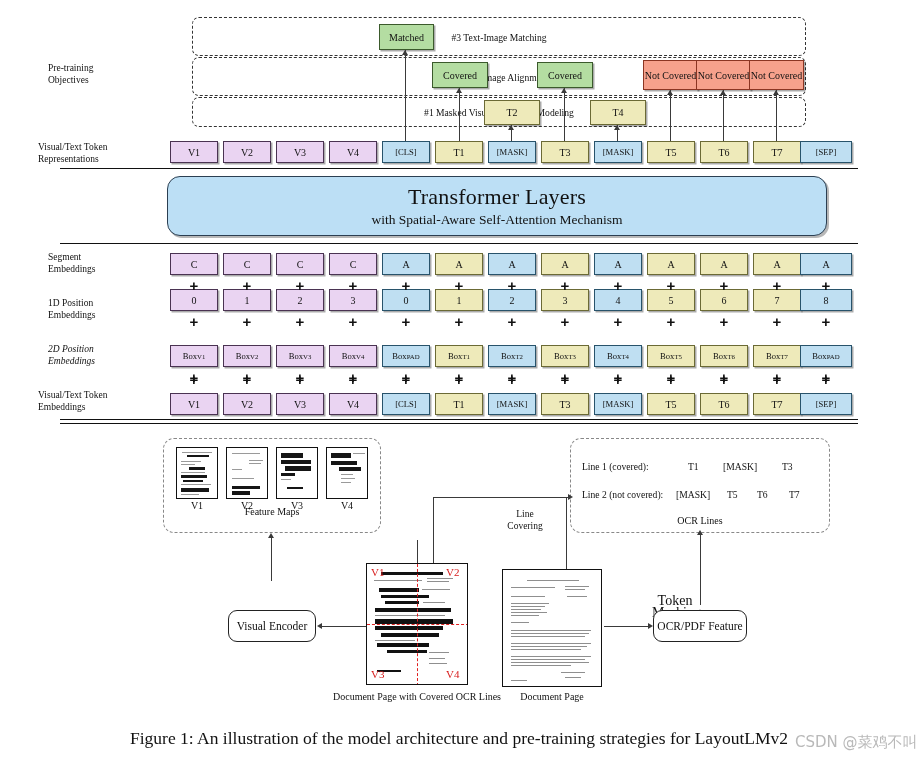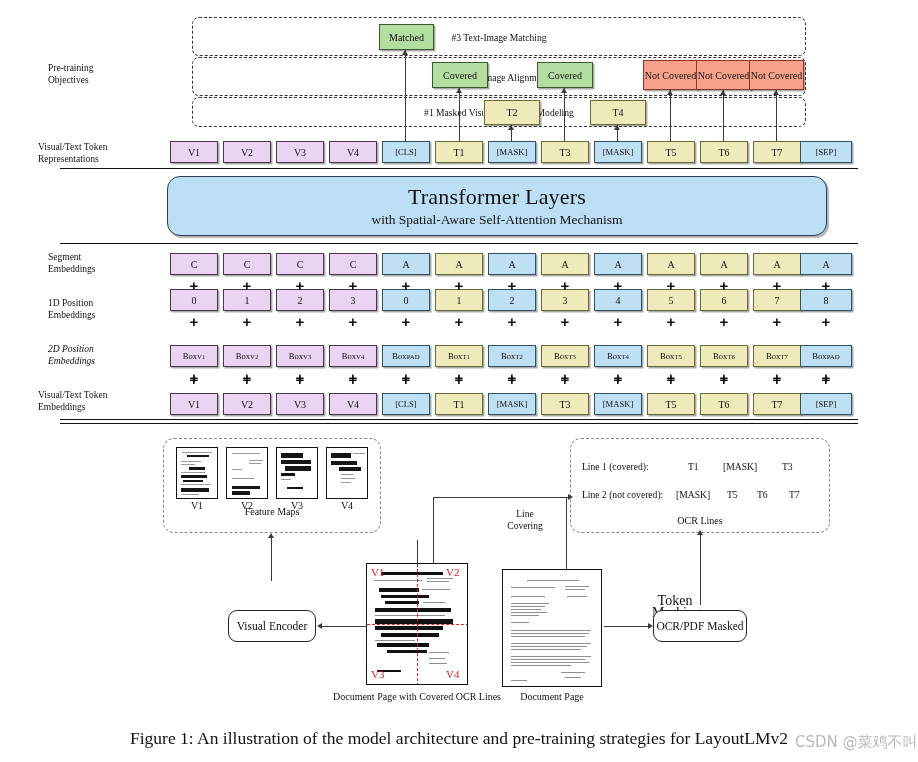--- a/index.html
+++ b/index.html
@@ -600,19 +600,19 @@
     <div class="ln" style="left:58px; top:102px; width:24px; height:1px;"></div>
     <div class="ln" style="left:62px; top:107px; width:16px; height:1px;"></div>
     <div class="ln" style="left:8px; top:110px; width:16px; height:1px;"></div>
   </div>
   <div class="ctr-lbl" style="left:502px; top:691px; width:100px; font-size:10px;">Document Page</div>
 
   <div class="hline" style="left:604px; top:626px; width:46px;"></div>
   <div class="arrowright" style="left:648px; top:623px;"></div>
 
   <div class="procbox" style="left:653px; top:610px; width:94px; height:32px;">
-    <span>OCR/PDF Masked</span>
+    <span>OCR/PDF Feature</span>
   </div>
 
   <div class="caption" style="top:728px;">Figure 1: An illustration of the model architecture and pre-training strategies for LayoutLMv2</div>
   <div class="watermark" style="left:795px; top:733px;">CSDN @菜鸡不叫</div>
 
 </div>
 
 </body></html>

